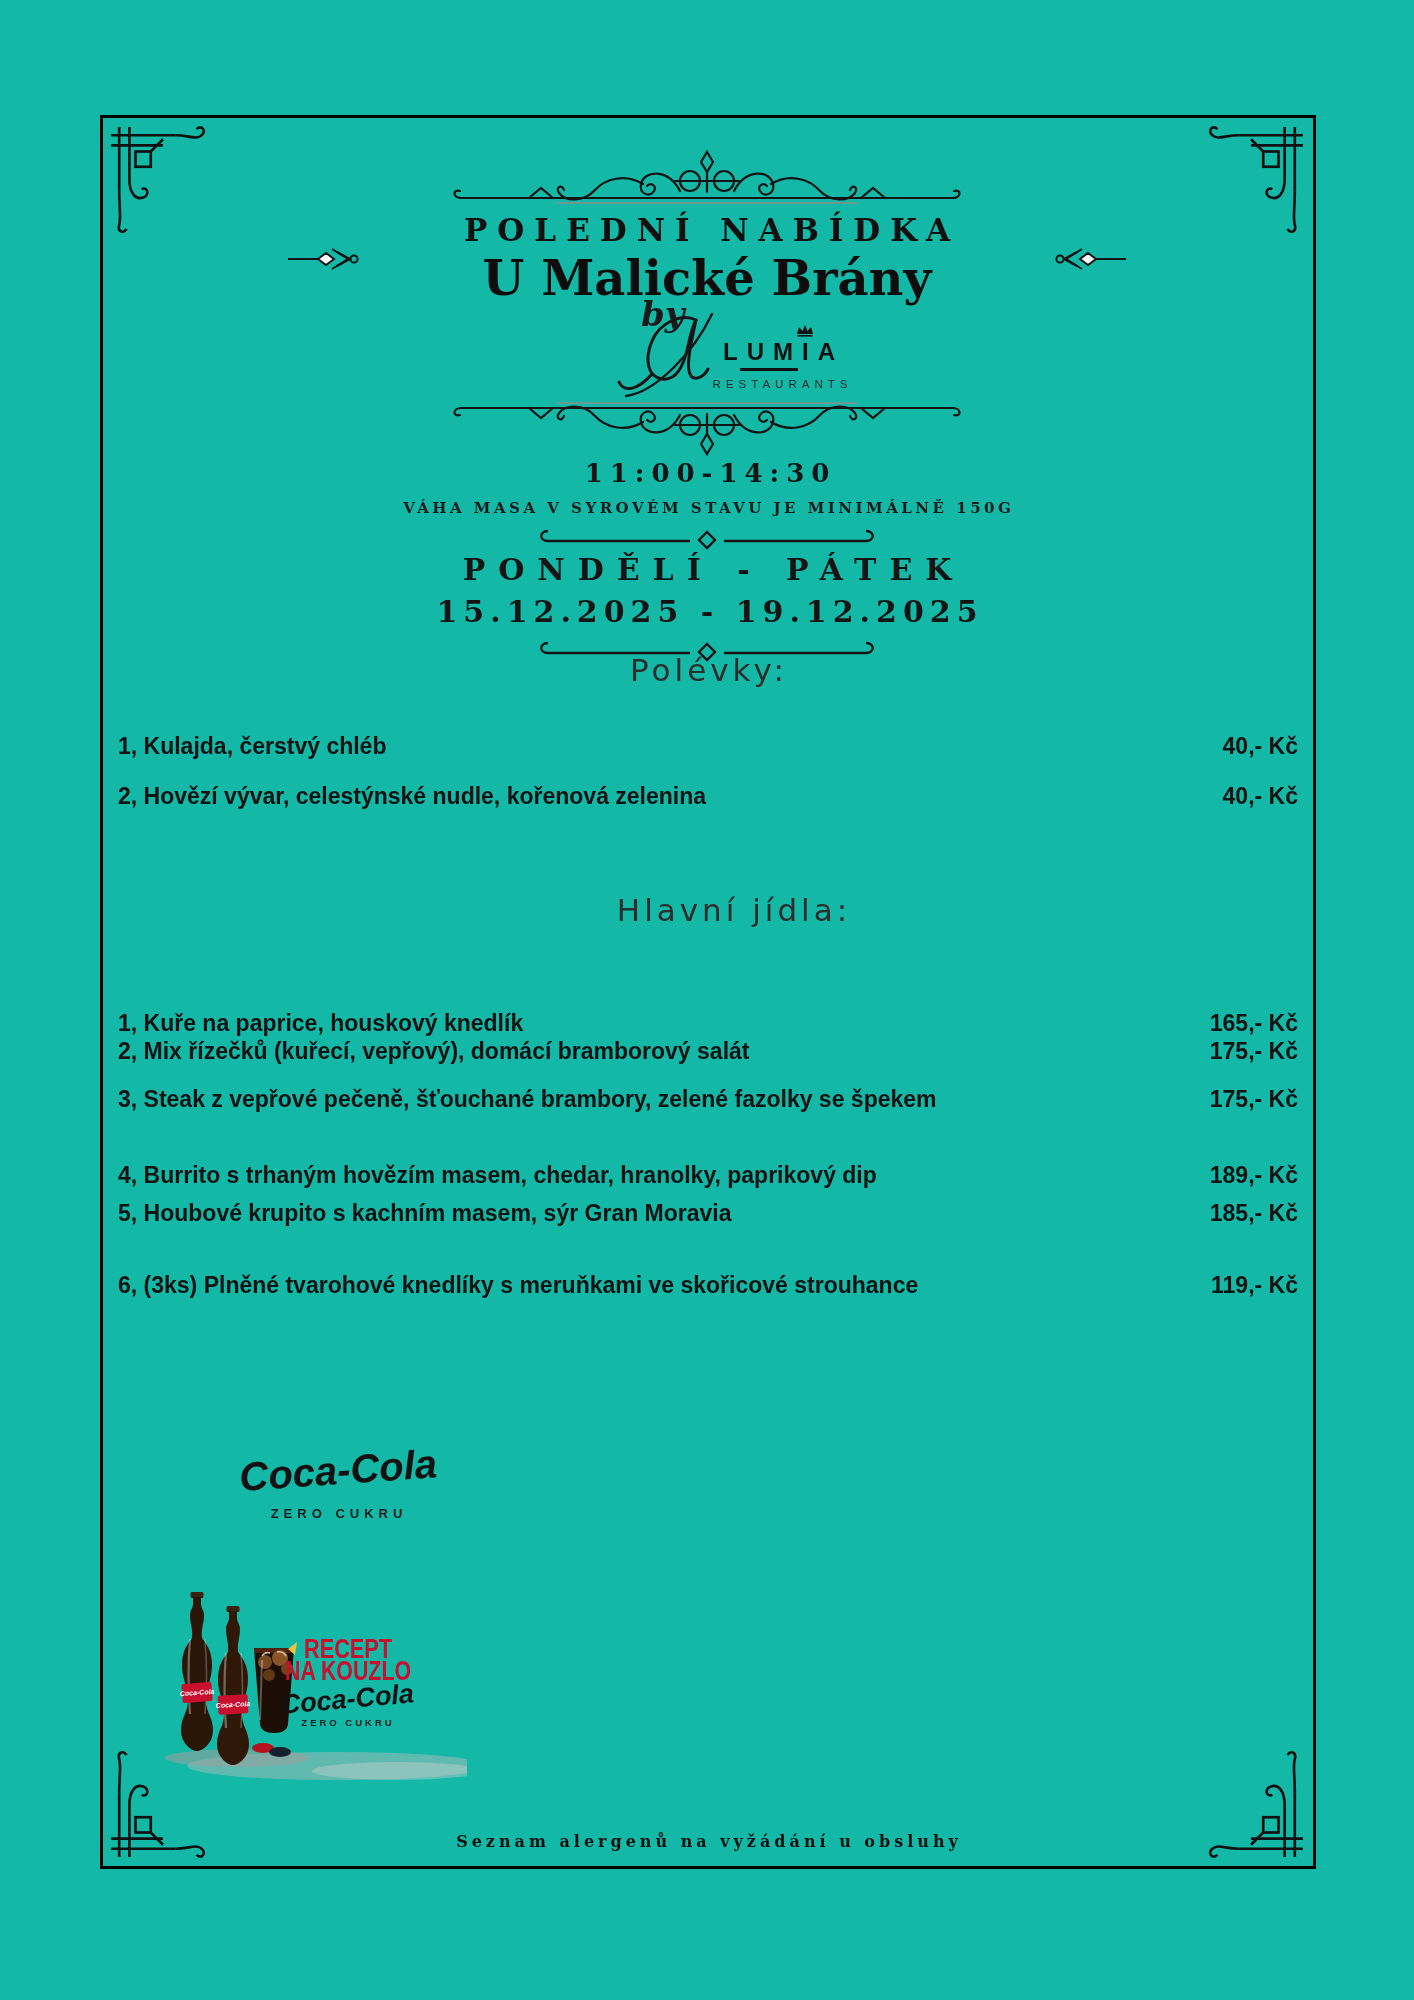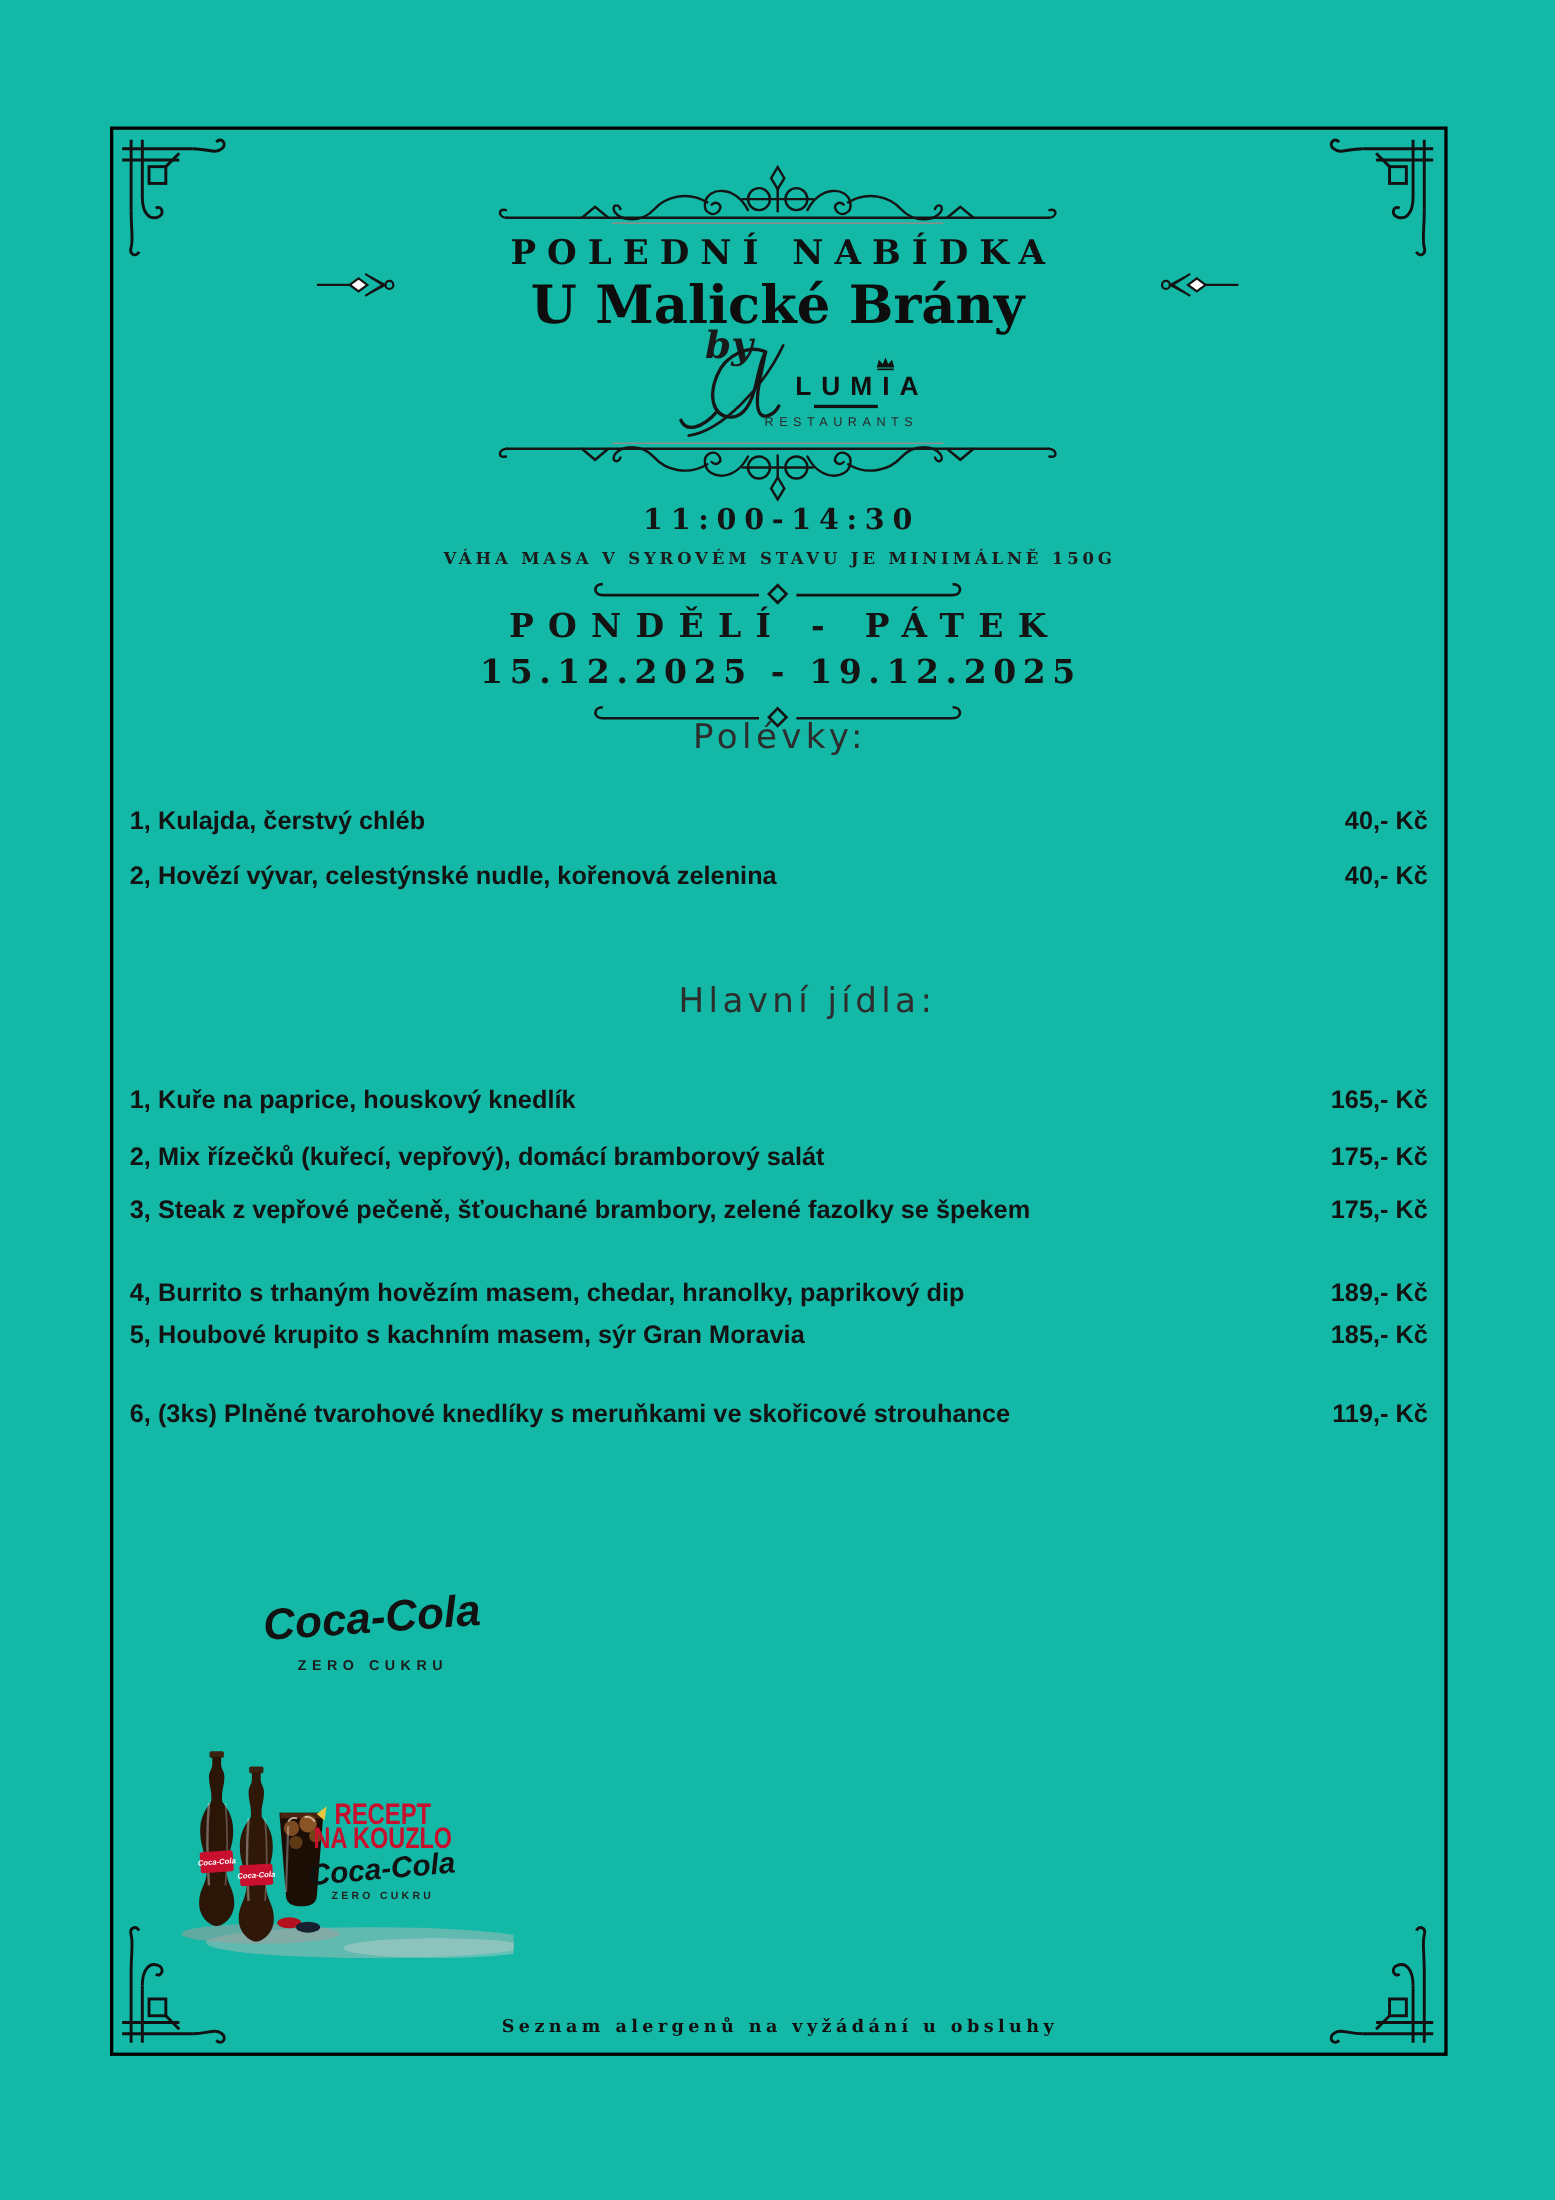--- a/index.html
+++ b/index.html
@@ -15,21 +15,21 @@
   .corner.tr{right:108px;top:124px;transform:scaleX(-1);}
   .corner.bl{left:108px;bottom:140px;transform:scaleY(-1);}
   .corner.br{right:108px;bottom:140px;transform:scale(-1,-1);}
 
   
   .title{top:212px;font:700 31px "DejaVu Serif",serif;letter-spacing:10px;text-indent:10px;color:#101010;}
   .venue{top:250px;font:700 48px "DejaVu Serif",serif;color:#0d0d0d;}
   .by{left:641px;top:294px;font:700 34px "DejaVu Serif",serif;font-style:italic;color:#1a1a1a;}
   .lumia{left:723px;top:338px;font:700 24px "Liberation Sans",sans-serif;letter-spacing:9px;color:#101010;}
   .lumia-line{left:740px;top:368px;width:58px;height:3px;background:#101010;}
-  .restaurants{left:695px;top:378px;width:175px;text-align:left;
+  .restaurants{left:695px;top:378px;width:175px;text-align:center;
                font:400 11.5px "Liberation Sans",sans-serif;letter-spacing:5px;color:#2a2a2a;}
   .hours{top:458px;font:700 26px "DejaVu Serif",serif;letter-spacing:7px;text-indent:7px;}
   .note{top:499px;font:700 15px "DejaVu Serif",serif;letter-spacing:3.5px;text-indent:3.5px;color:#1c1c1c;text-align:center;}
   .days{top:552px;font:700 30px "DejaVu Serif",serif;letter-spacing:13px;text-indent:13px;}
   .dates{top:594px;font:700 30px "DejaVu Serif",serif;letter-spacing:6px;text-indent:6px;}
 
   .section-heading{font:400 31px "DejaVu Sans",sans-serif;letter-spacing:4px;text-indent:4px;color:#2d2d2d;}
   .soups-heading{top:652px;}
   .mains-heading{top:892px;margin-left:25px;}
 
@@ -213,21 +213,21 @@
   <div class="menu-row" style="top:733px;">
     <span>1,  Kulajda, čerstvý chléb</span>
     <span class="price">40,- Kč</span>
   </div>
   <div class="menu-row" style="top:783px;">
     <span>2, Hovězí vývar, celestýnské nudle, kořenová zelenina</span>
     <span class="price">40,- Kč</span>
   </div>
 
   <div class="abs ctr section-heading mains-heading">Hlavní jídla:</div>
-  <div class="menu-row" style="top:986px;gap:40px;">
+  <div class="menu-row" style="top:1010px;gap:40px;">
     <span>1, Kuře na paprice, houskový knedlík</span>
     <span class="price">165,- Kč</span>
   </div>
   <div class="menu-row" style="top:1038px;">
     <span>2, Mix řízečků (kuřecí, vepřový), domácí bramborový salát</span>
     <span class="price">175,- Kč</span>
   </div>
   <div class="menu-row" style="top:1086px;">
     <span>3, Steak z vepřové pečeně, šťouchané brambory, zelené fazolky se špekem</span>
     <span class="price">175,- Kč</span>

